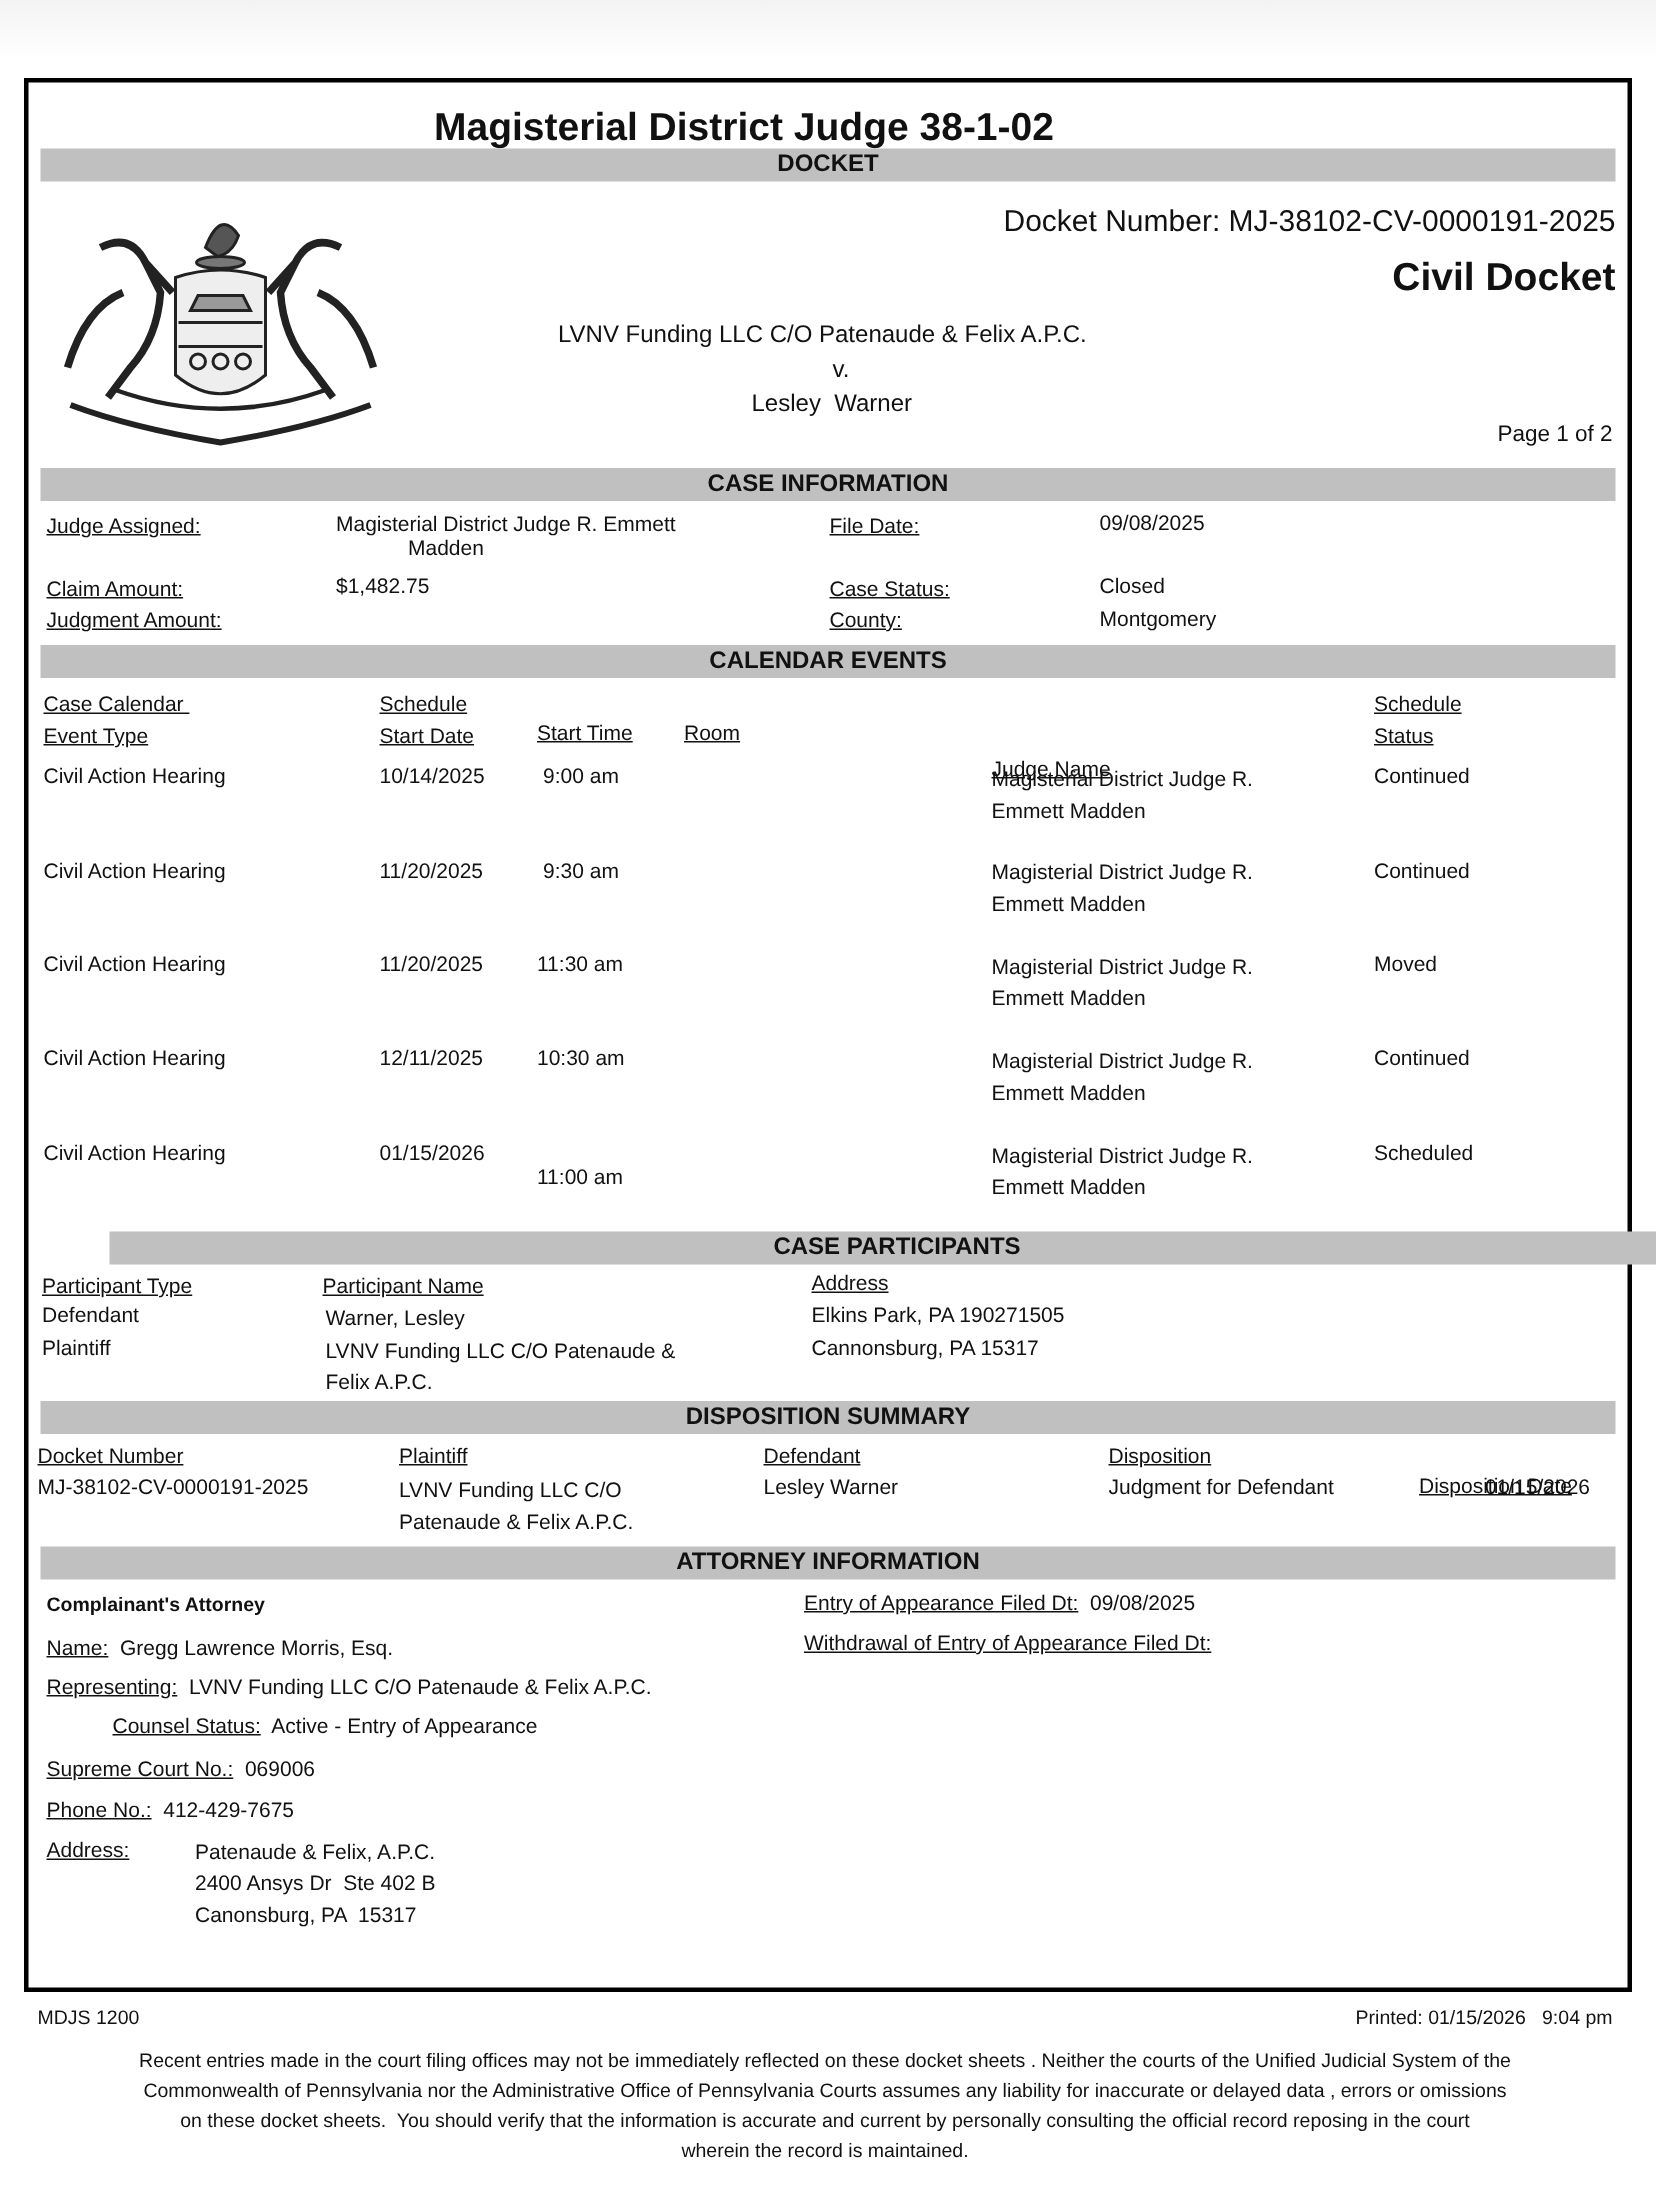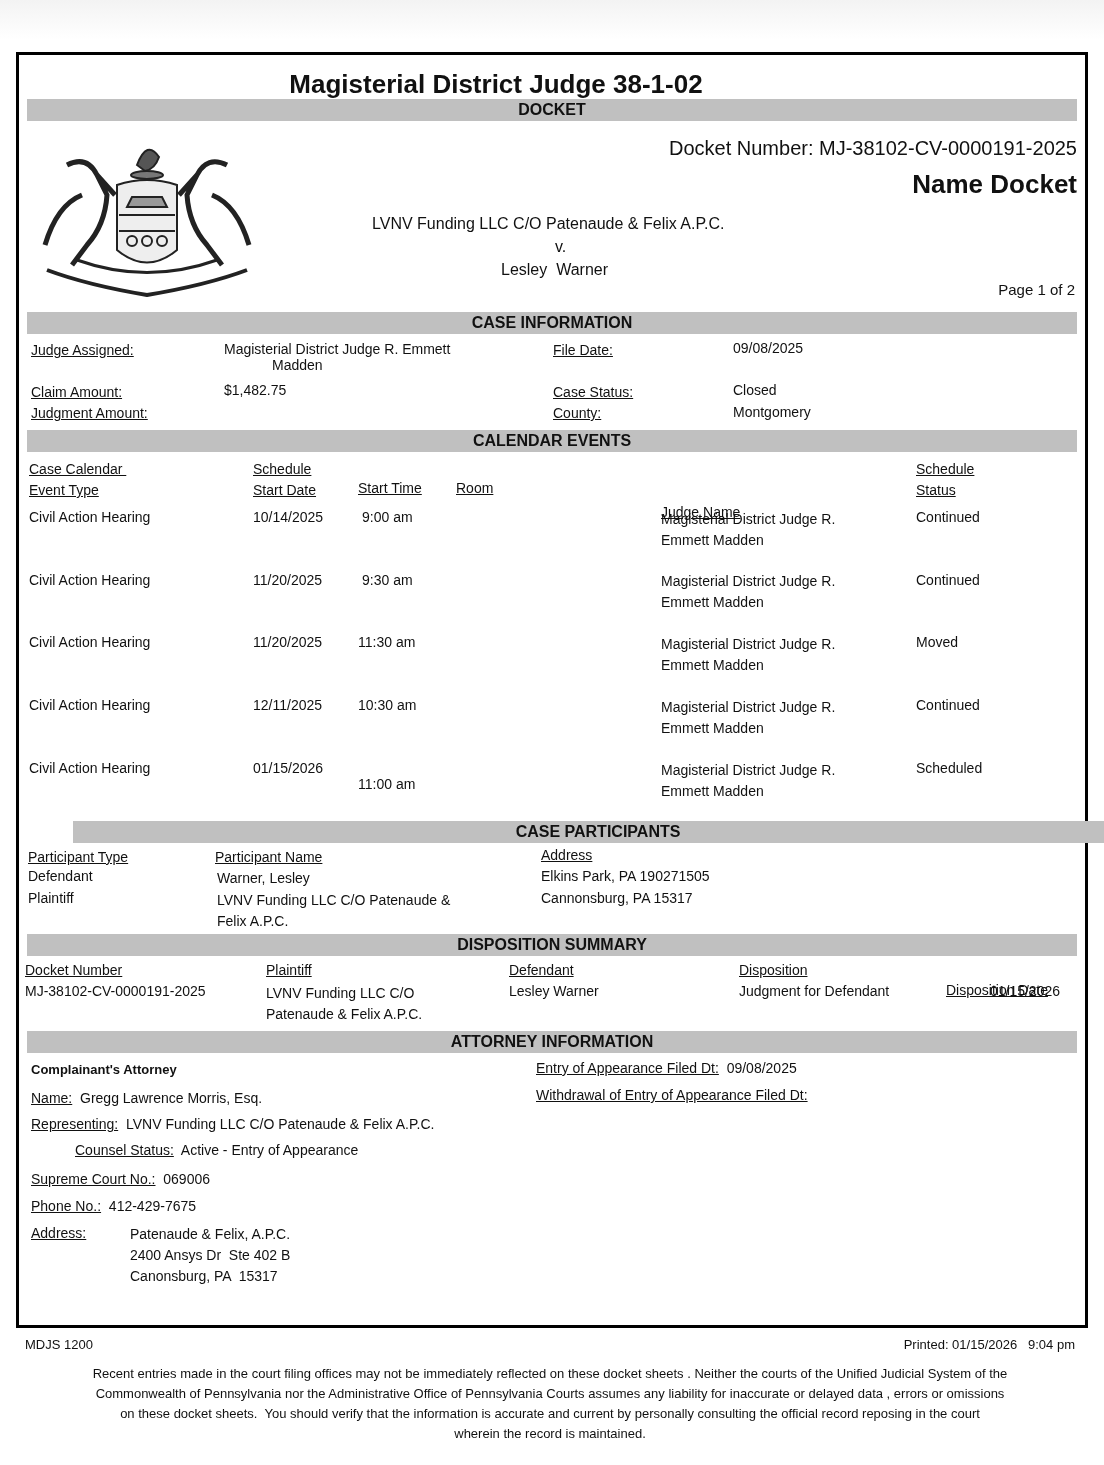--- a/index.html
+++ b/index.html
@@ -46,21 +46,21 @@
         <path d="M20 135 Q60 150 120 160 Q180 150 220 135" stroke-width="4"></path>
         <path d="M50 125 Q120 150 190 125" stroke-width="3"></path>
       </g>
     </svg>
   </div>
 
   <div class="abs" style="right:8px; top:82px; font-size:20px;">
     <span>Docket Number:</span>
     <span>MJ-38102-CV-0000191-2025</span>
   </div>
-  <div class="abs" style="right:8px; top:114px; font-size:26px; font-weight:bold;">Name Docket</div>
+  <div class="abs" style="right:8px; top:114px; font-size:26px; font-weight:bold;">Civil Docket</div>
 
   <div class="abs" style="left:353px; top:160px; font-size:16px;">LVNV Funding LLC C/O Patenaude &amp; Felix A.P.C.</div>
   <div class="abs" style="left:536px; top:183px; font-size:16px;">v.</div>
   <div class="abs" style="left:482px; top:206px; font-size:16px; white-space:pre;">Lesley  Warner</div>
   <div class="abs" style="right:10px; top:226px; font-size:15px;">Page 1 of 2</div>
 
   <div class="band" style="top:257px;">CASE INFORMATION</div>
   <div class="abs t14 u" style="left:12px; top:287px;">Judge Assigned:</div>
   <div class="abs t14" style="left:205px; top:286px;">Magisterial District Judge R. Emmett</div>
   <div class="abs t14" style="left:205px; top:302px;margin-left:48px;">Madden</div>

